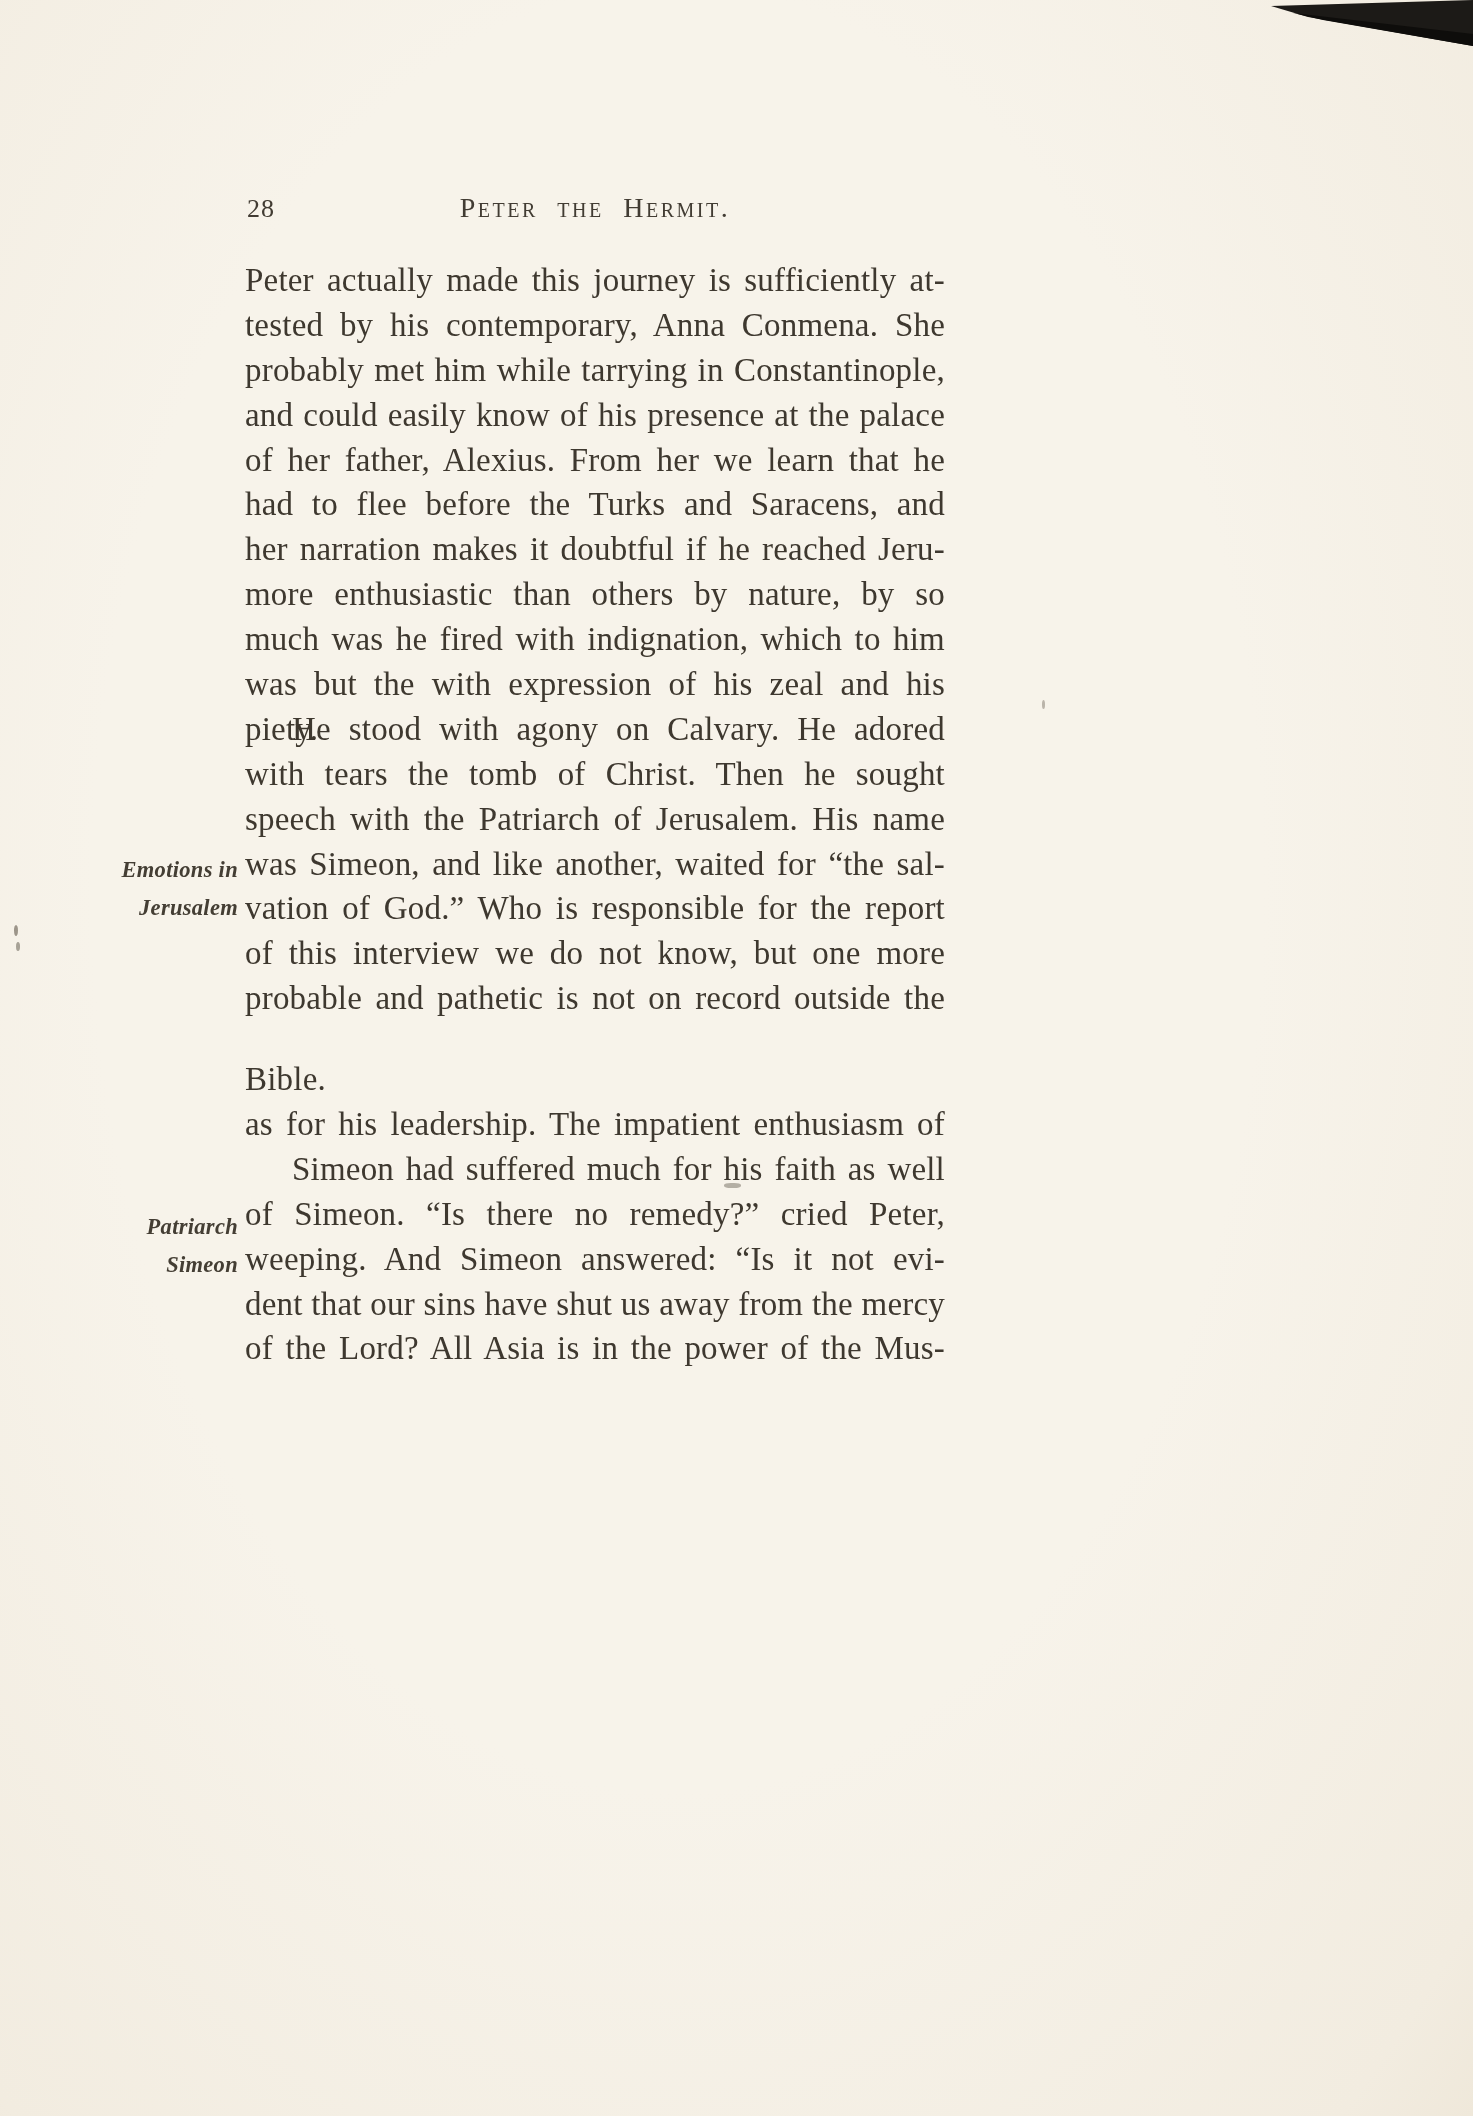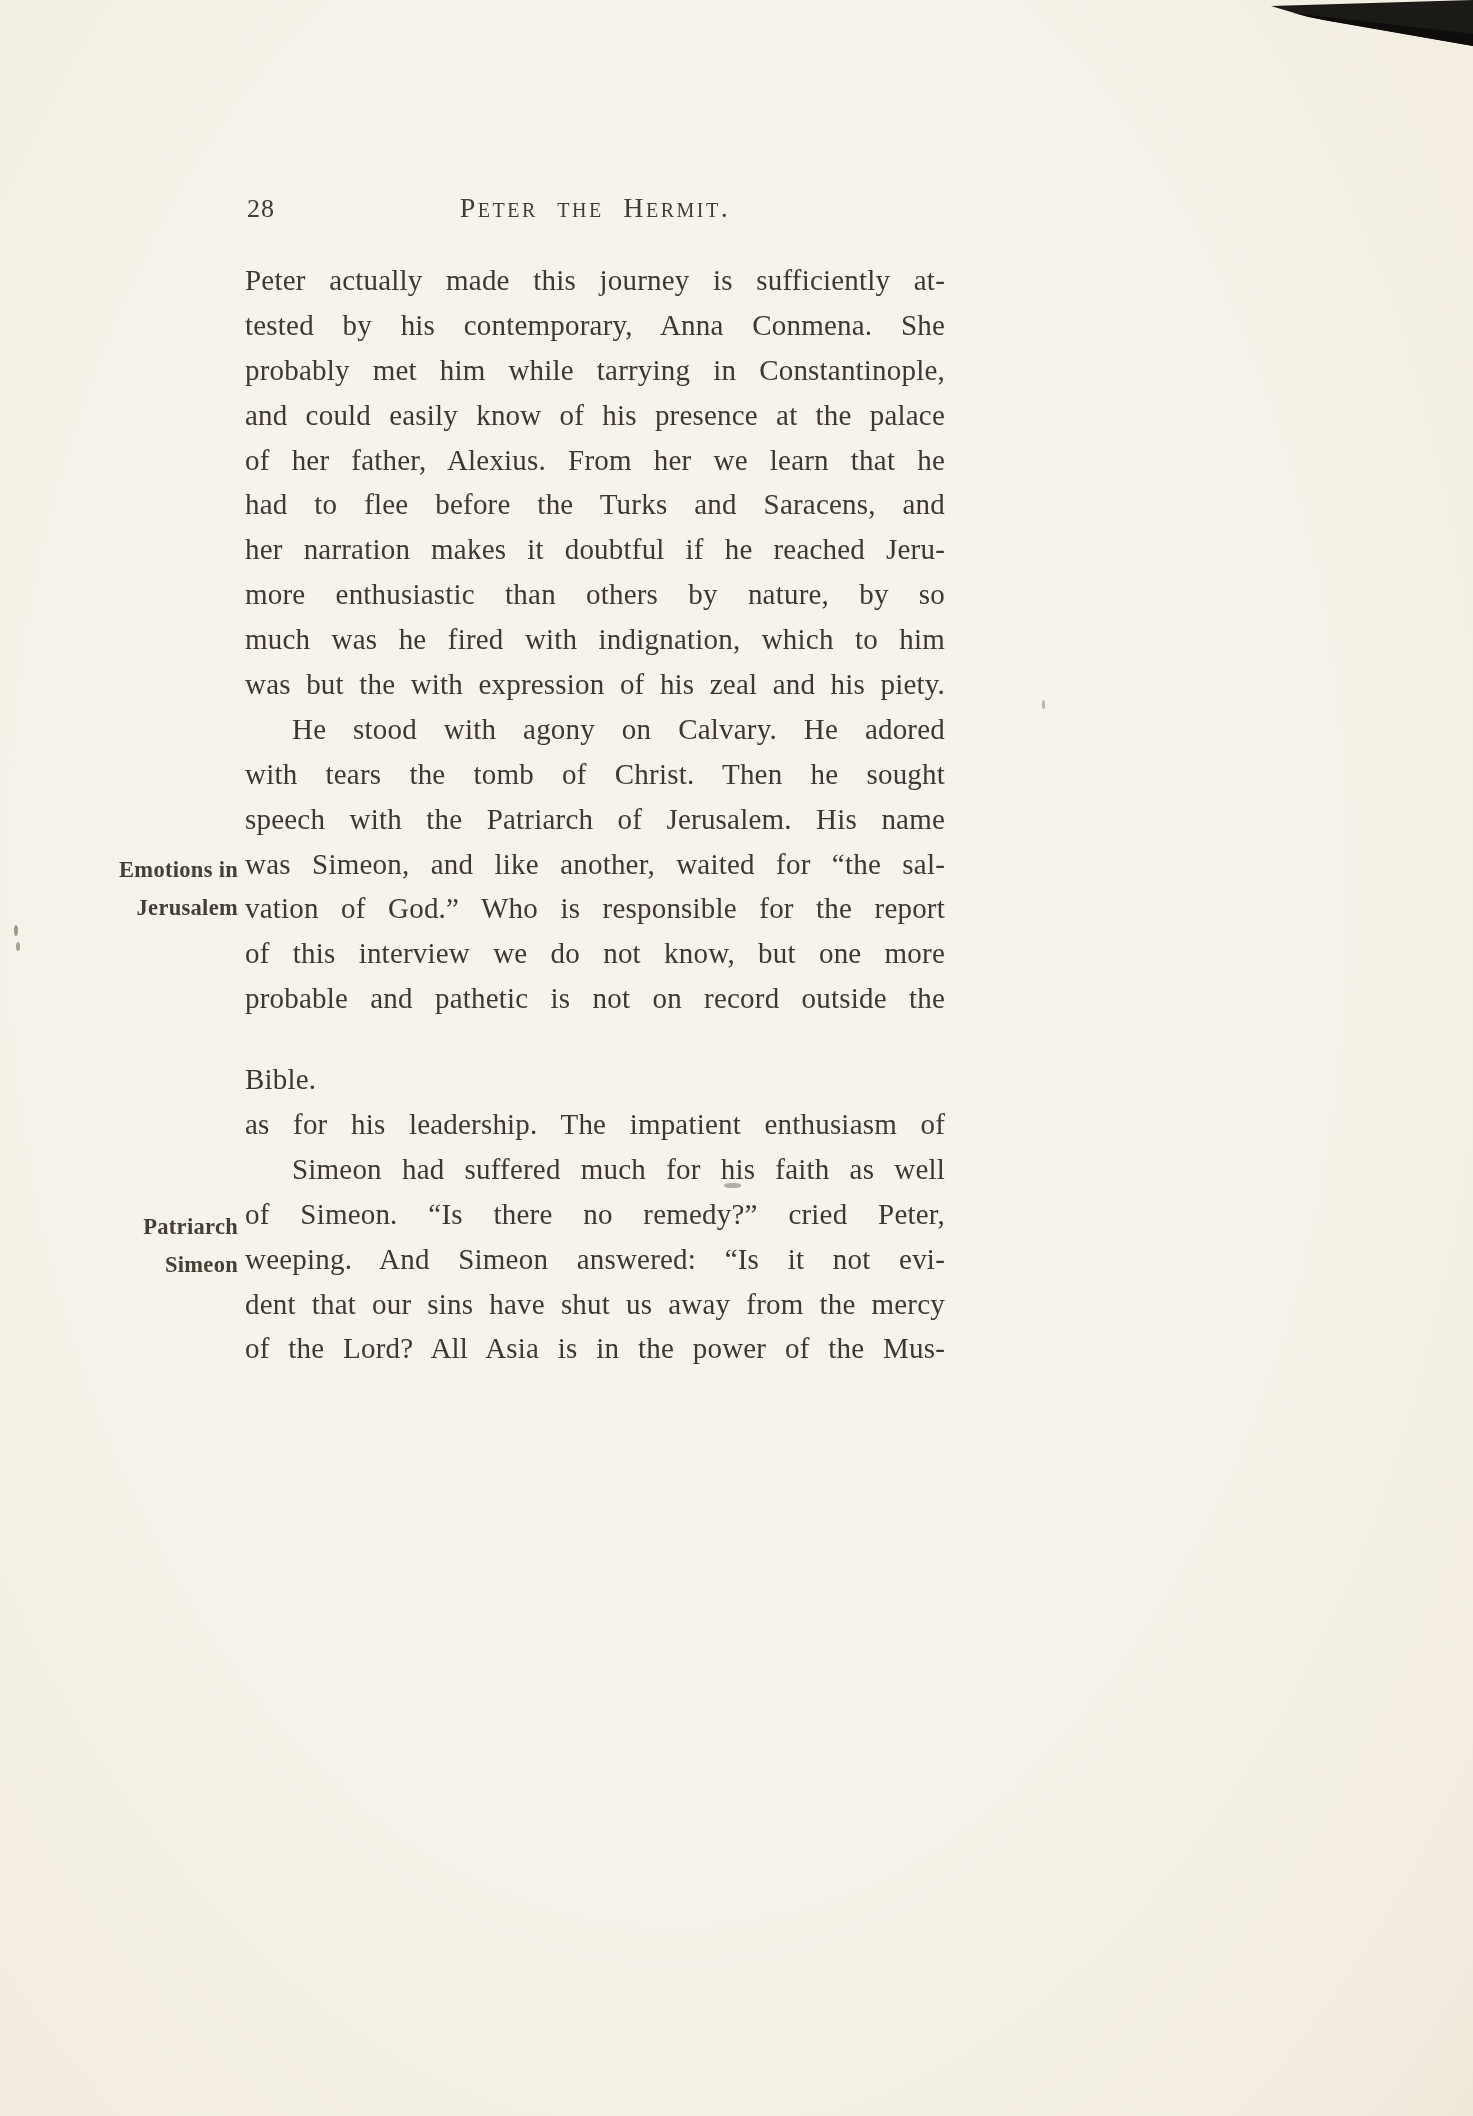--- a/index.html
+++ b/index.html
@@ -40,38 +40,39 @@
     word-spacing: normal;
     font-size: 26px;
   }
 
   
   .text-block {
     position: absolute;
     left: 245px;
     top: 258px;
     width: 700px;
-    font-size: 29px;
+    font-size: 33px;
   }
   .line {
     line-height: 44.9px;
     height: 44.9px;
     text-align: justify;
     text-align-last: justify;
     letter-spacing: 0.2px;
   }
   .line.lastline { text-align-last: left; margin-top: 36px; }
   .line.indent { text-indent: 47px; }
 
   
   .margin-note {
     position: absolute;
     left: 84px;
     width: 154px;
     text-align: right;
+    font-style: italic;
     font-weight: bold;
     font-size: 22.5px;
     line-height: 37.5px;
     letter-spacing: 0.3px;
     color: #44, ;
     color: #443e34;
   }
   .note1 { top: 851px; }
   .note2 { top: 1208px; }
 

